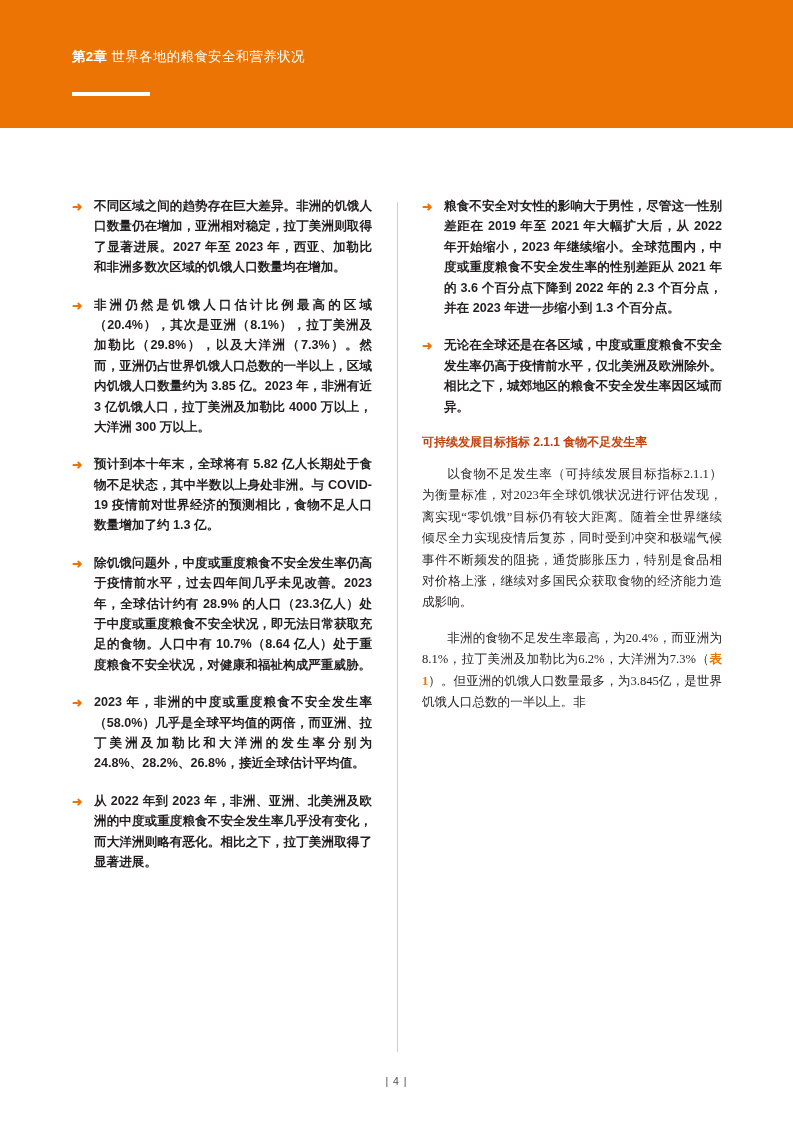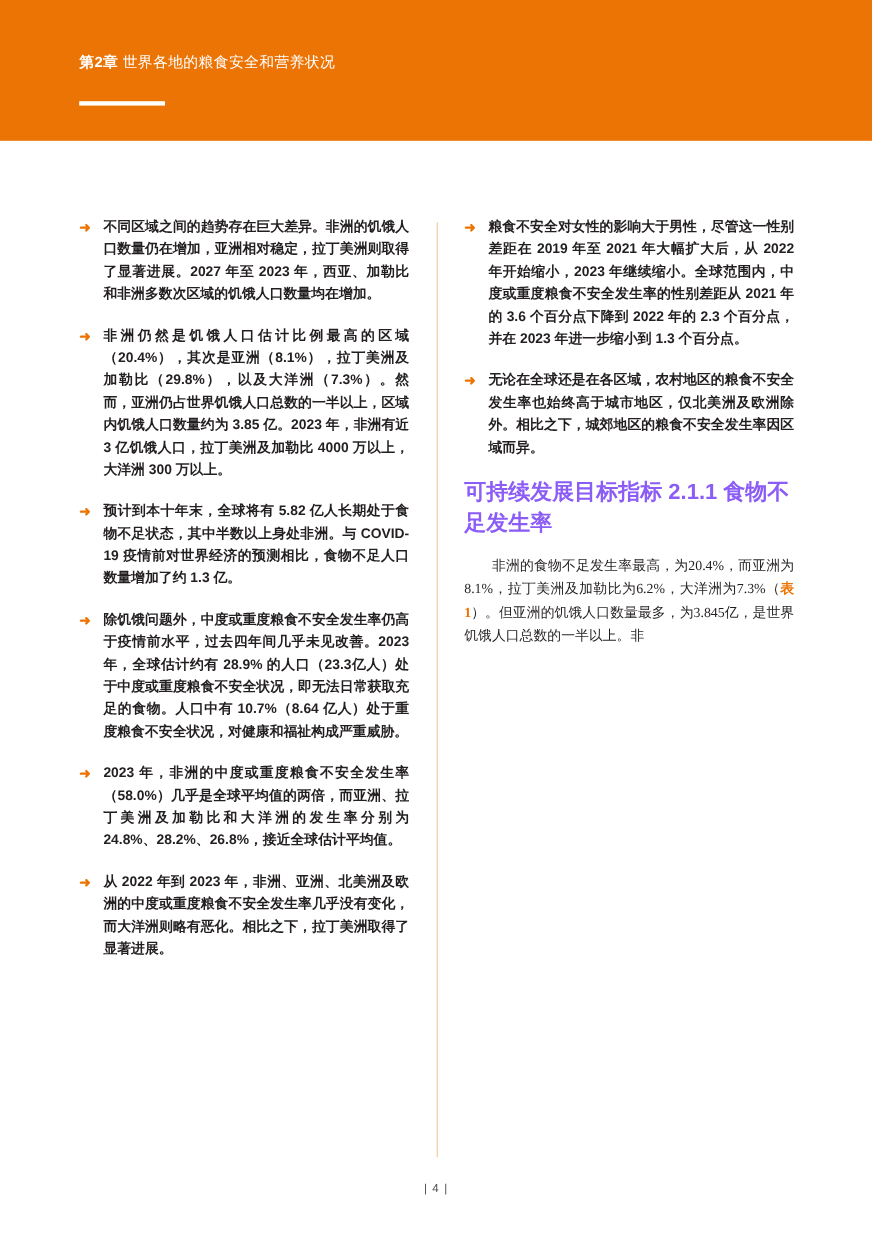--- a/index.html
+++ b/index.html
@@ -93,26 +93,26 @@
     position: absolute;
     left: 0;
     top: 1px;
     color: #ec7404;
     font-size: 12.5px;
     font-weight: bold;
   }
 
   
   .subhead {
-    font-size: 20px;
+    font-size: 12px;
     font-weight: bold;
     line-height: 1.42;
     margin-top: 6px;
     margin-bottom: 13px;
-    color: #8b5cf6;
+    color: #c2410c;
   }
   .body-para {
     font-size: 12.6px;
     line-height: 1.7;
     text-align: justify;
     text-indent: 2em;
     margin-bottom: 14px;
     color: #231f20;
     font-family: "Liberation Serif", serif;
   }
@@ -177,25 +177,28 @@
       </div>
     </div>
 
     <div class="col col-right">
       <div class="bullet-para">
         <span class="arrow">➜</span>
         <span>粮食不安全对女性的影响大于男性，尽管这一性别差距在 2019 年至 2021 年大幅扩大后，从 2022 年开始缩小，2023 年继续缩小。全球范围内，中度或重度粮食不安全发生率的性别差距从 2021 年的 3.6 个百分点下降到 2022 年的 2.3 个百分点，并在 2023 年进一步缩小到 1.3 个百分点。</span>
       </div>
       <div class="bullet-para">
         <span class="arrow">➜</span>
-        <span>无论在全球还是在各区域，农村地区的粮食不安全发生率也始终高于城市地区，仅北美洲及欧洲除外。相比之下，城郊地区的粮食不安全发生率因区域而异。</span>
+        <span>无论在全球还是在各区域，中度或重度粮食不安全发生率仍高于疫情前水平，仅北美洲及欧洲除外。相比之下，城郊地区的粮食不安全发生率因区域而异。</span>
       </div>
 
       <div class="subhead">可持续发展目标指标 2.1.1 食物不足发生率</div>
 
+      <div class="body-para">
+        <span>以食物不足发生率（可持续发展目标指标2.1.1）为衡量标准，对2023年全球饥饿状况进行评估发现，离实现“零饥饿”目标仍有较大距离。随着全世界继续倾尽全力实现疫情后复苏，同时受到冲突和极端气候事件不断频发的阻挠，通货膨胀压力，特别是食品相对价格上涨，继续对多国民众获取食物的经济能力造成影响。</span>
+      </div>
 
 
       <div class="body-para">
         <span>非洲的食物不足发生率最高，为20.4%，而亚洲为8.1%，拉丁美洲及加勒比为6.2%，大洋洲为7.3%（</span><span class="ref">表1</span><span>）。但亚洲的饥饿人口数量最多，为3.845亿，是世界饥饿人口总数的一半以上。非</span>
       </div>
     </div>
 
   </div>
 
   <div class="footer">

